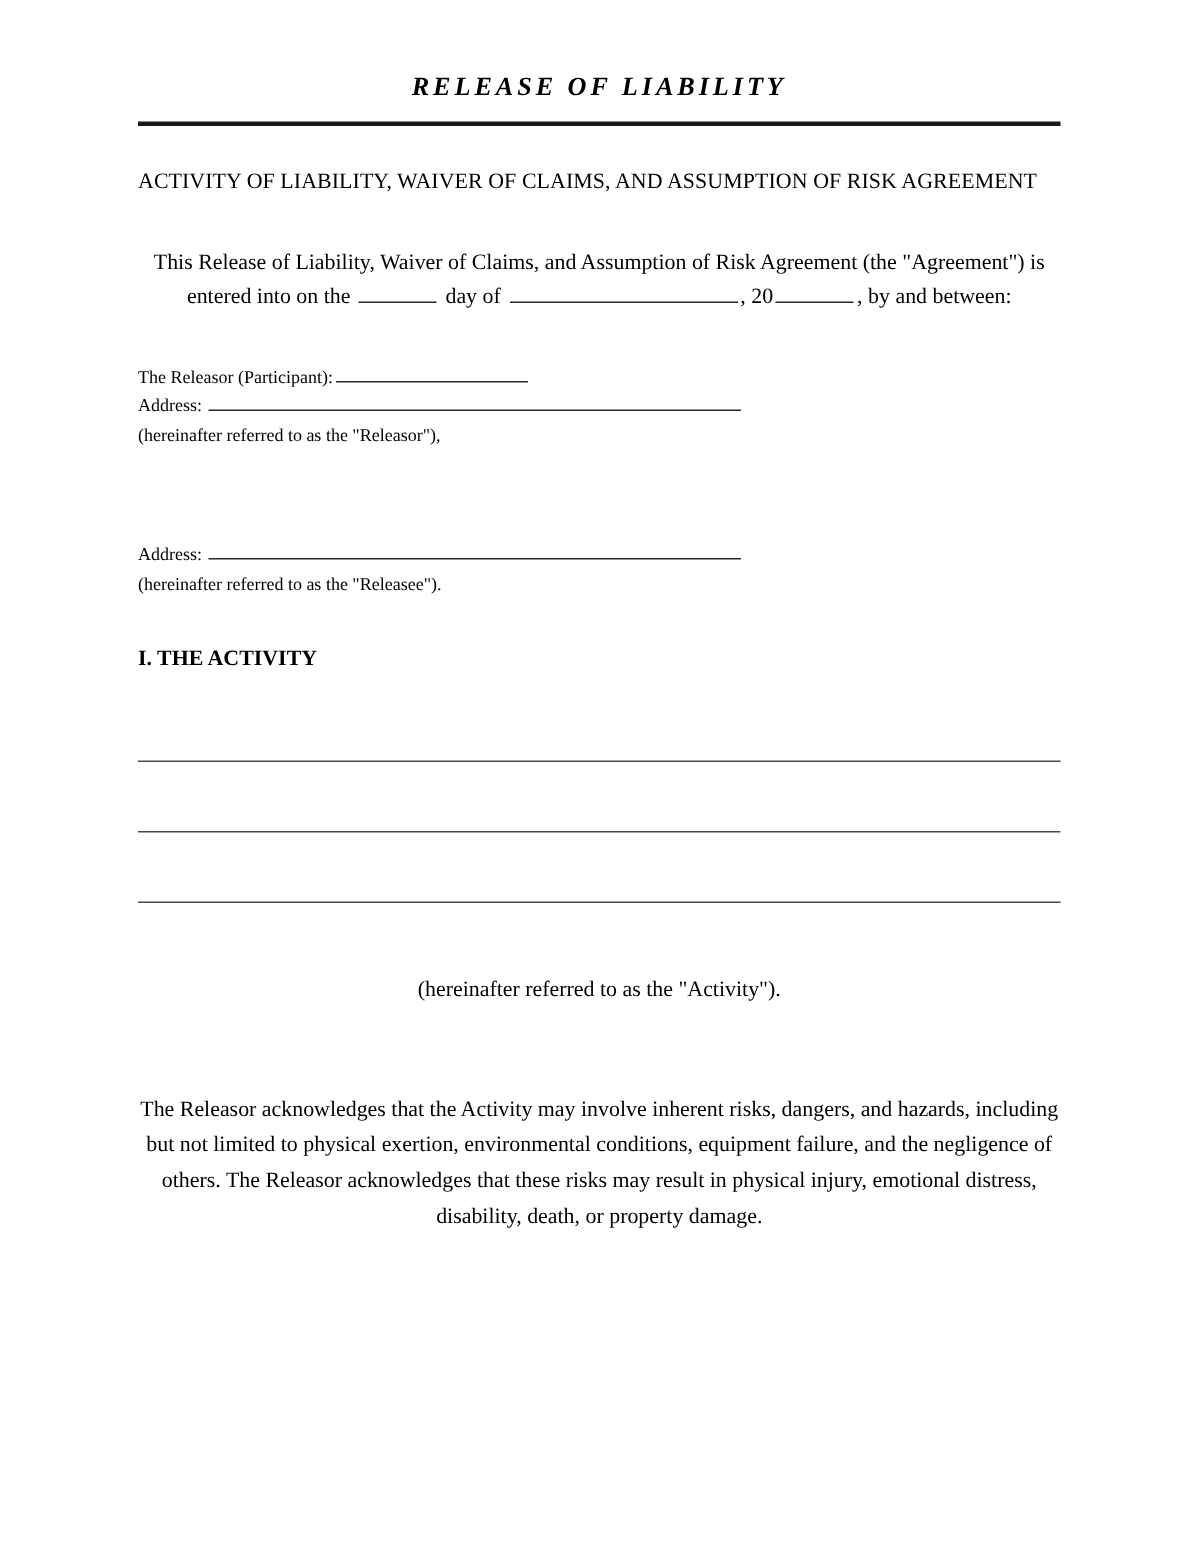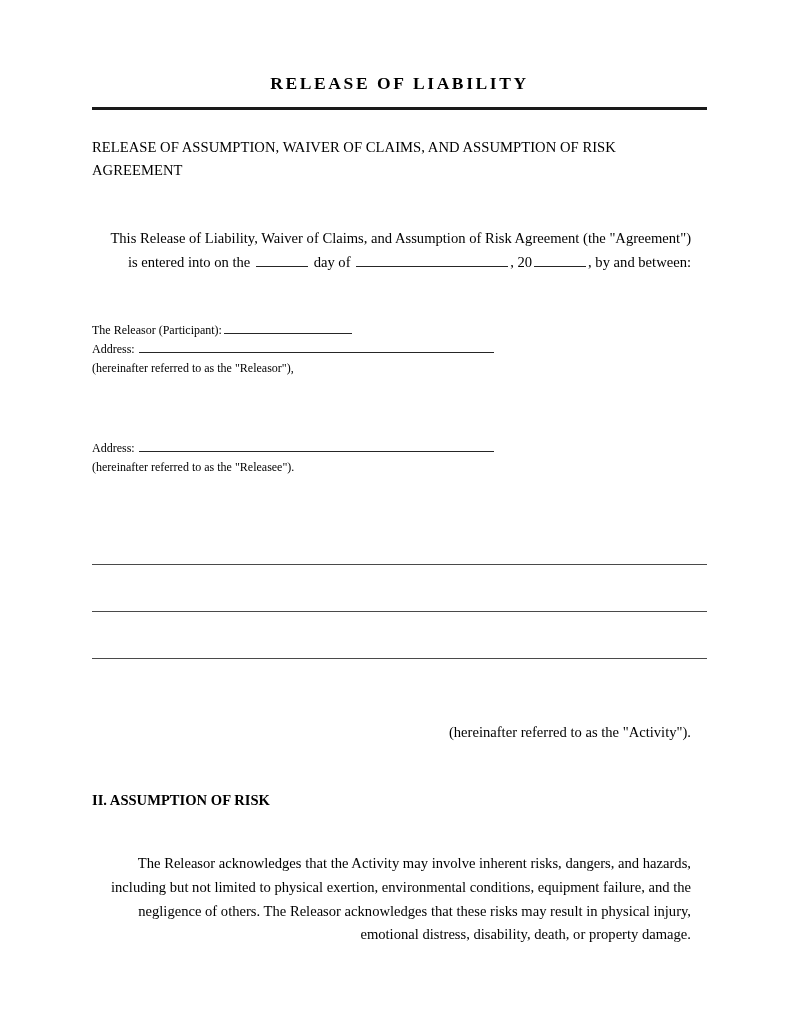--- a/index.html
+++ b/index.html
@@ -24,44 +24,45 @@
     width: 615px;
   }
 
   
   .doc-title {
     text-align: center;
     font-size: 17.5px;
     font-weight: bold;
     letter-spacing: 2.6px;
     margin: 0;
-    padding-top: 73px;
+    padding-top: 47px;
     line-height: 1.2;
     color: #000;
+    font-style: italic;
   }
   .title-rule {
     margin-top: 13px;
     height: 0;
     border-top: 3px solid #1a1a1a;
     width: 100%;
   }
 
   
   .subheading {
     font-size: 14.6px;
     line-height: 1.55;
     margin: 0;
     padding-top: 26px;
     letter-spacing: 0.05px;
   }
   p.para {
     font-size: 14.6px;
     line-height: 1.62;
-    margin: 16px;
-    text-align: right;
+    margin: 1px;
+    text-align: center;
   }
   .gap-lg { height: 30px; }
   .gap-md { height: 24px; }
 
   .section-heading {
     font-size: 14.6px;
     font-weight: bold;
     margin: 0;
     line-height: 1.5;
   }
@@ -105,21 +106,21 @@
 </style>
 </head>
 <body>
 
 <div class="page">
   <div class="content">
 
     <h1 class="doc-title">RELEASE OF LIABILITY</h1>
     <div class="title-rule"></div>
 
-    <div class="subheading">RELEASE OF ASSUMPTION, WAIVER OF CLAIMS, AND ASSUMPTION OF RISK AGREEMENT</div>
+    <div class="subheading">ACTIVITY OF LIABILITY, WAIVER OF CLAIMS, AND ASSUMPTION OF RISK AGREEMENT</div>
 
     <div class="gap-lg"></div>
 
     <p class="para">
       <span>This Release of Liability, Waiver of Claims, and Assumption of Risk Agreement (the "Agreement") is entered into on the</span>
       <span class="blank blank-day"></span>
       <span>day of</span>
       <span class="blank blank-month"></span><span>, 20</span><span class="blank blank-year"></span><span>, by and between:</span>
     </p>
 
@@ -142,38 +143,38 @@
 
     <div class="field-row">
       <span>Address:</span><span class="rule-inline rule-address"></span>
     </div>
     <div class="field-row">
       <span>(hereinafter referred to as the "Releasee").</span>
     </div>
 
     <div class="gap-lg"></div>
 
+    <div class="section-heading">I. THE ACTIVITY</div>
 
     <div class="gap-md"></div>
 
 
     <div style="height:32px"></div>
 
     <div class="write-line"></div>
     <div class="write-gap"></div>
     <div class="write-line"></div>
     <div class="write-gap"></div>
     <div class="write-line"></div>
 
     <div style="height:46px"></div>
 
     <p class="para">(hereinafter referred to as the "Activity").</p>
 
     <div class="gap-lg"></div>
 
-    <div class="section-heading">II. ASSUMPTION OF RISK</div>
 
     <div class="gap-md"></div>
 
     <p class="para">The Releasor acknowledges that the Activity may involve inherent risks, dangers, and hazards, including but not limited to physical exertion, environmental conditions, equipment failure, and the negligence of others. The Releasor acknowledges that these risks may result in physical injury, emotional distress, disability, death, or property damage.</p>
 
   </div>
 </div>
 
 </body></html>

